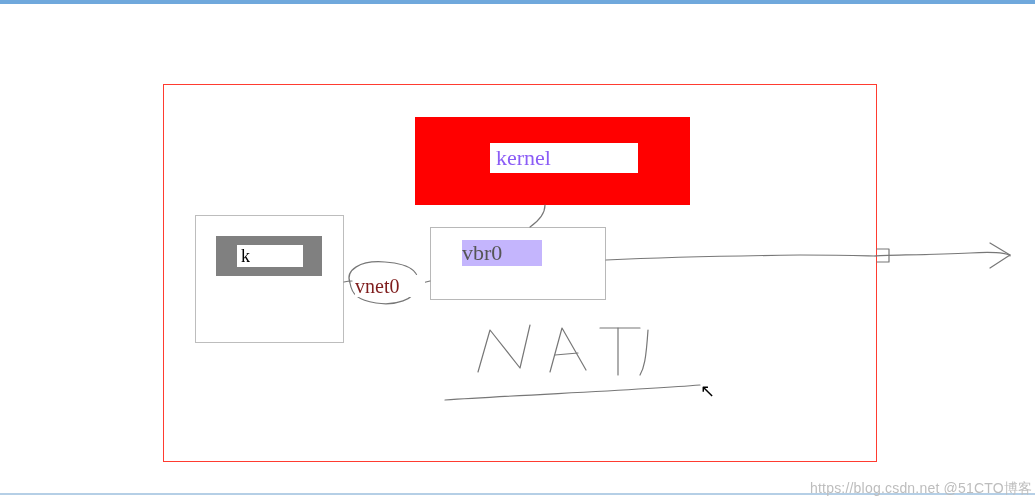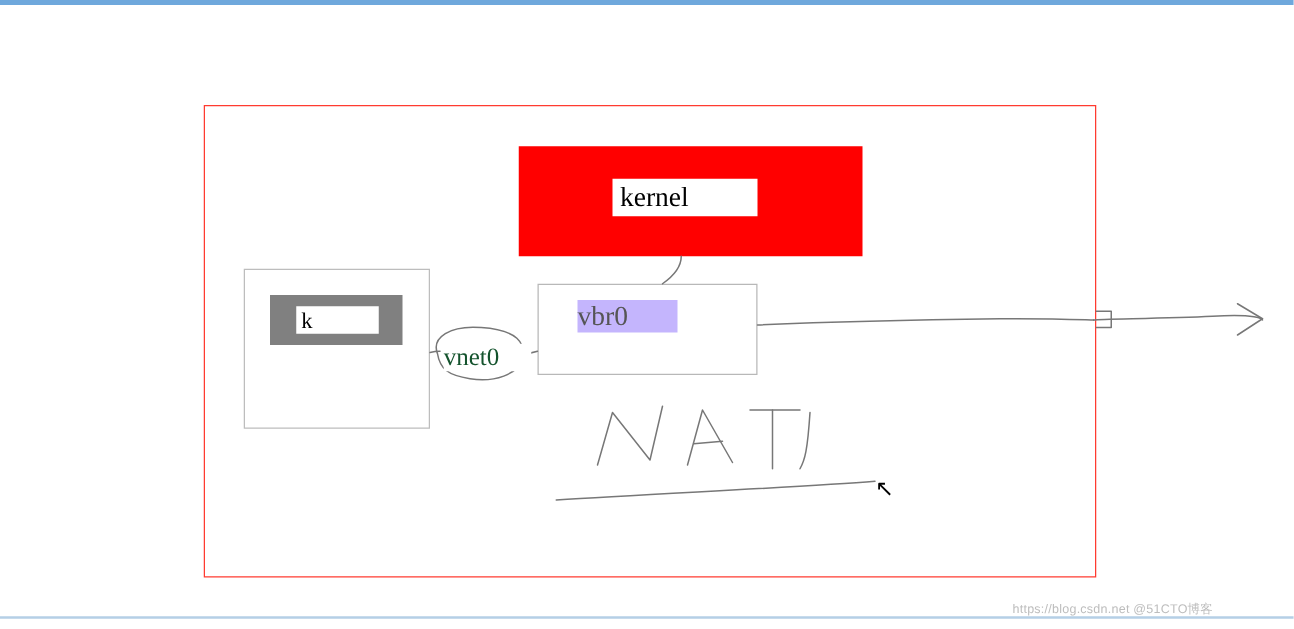--- a/index.html
+++ b/index.html
@@ -48,24 +48,24 @@
     left: 415px;
     top: 117px;
     width: 275px;
     height: 88px;
     background: #ff0000;
   }
   .kernel-label {
     position: absolute;
     left: 490px;
     top: 143px;
-    width: 116px;
+    width: 148px;
     height: 30px;
     background: #ffffff;
-    color: #000000;
+    color: #8b5cf6;
     font-size: 22px;
     line-height: 30px;
     padding-left: 6px;
     box-sizing: border-box;
   }
 
   
   .gray-outer {
     position: absolute;
     left: 195px;
@@ -119,21 +119,21 @@
     background: #c4b5fd;
   }
 
   
   .vnet-text {
     position: absolute;
     left: 355px;
     top: 275px;
     width: 70px;
     height: 22px;
-    color: #14532d;
+    color: #7f1d1d;
     font-size: 20px;
     background: #ffffff;
     z-index: 2;
   }
 
   svg.free {
     position: absolute;
     left: 0;
     top: 0;
     width: 1035px;
@@ -154,21 +154,21 @@
     top: 380px;
     font-size: 18px;
     color: #000000;
     z-index: 5;
   }
 
   .watermark {
     position: absolute;
     left: 810px;
     top: 480px;
-    font-size: 10px;
+    font-size: 14px;
     color: #bdbdbd;
     font-family: Arial, sans-serif;
     letter-spacing: 0.2px;
   }
 </style>
 </head>
 <body>
 
 <div class="canvas">
 

